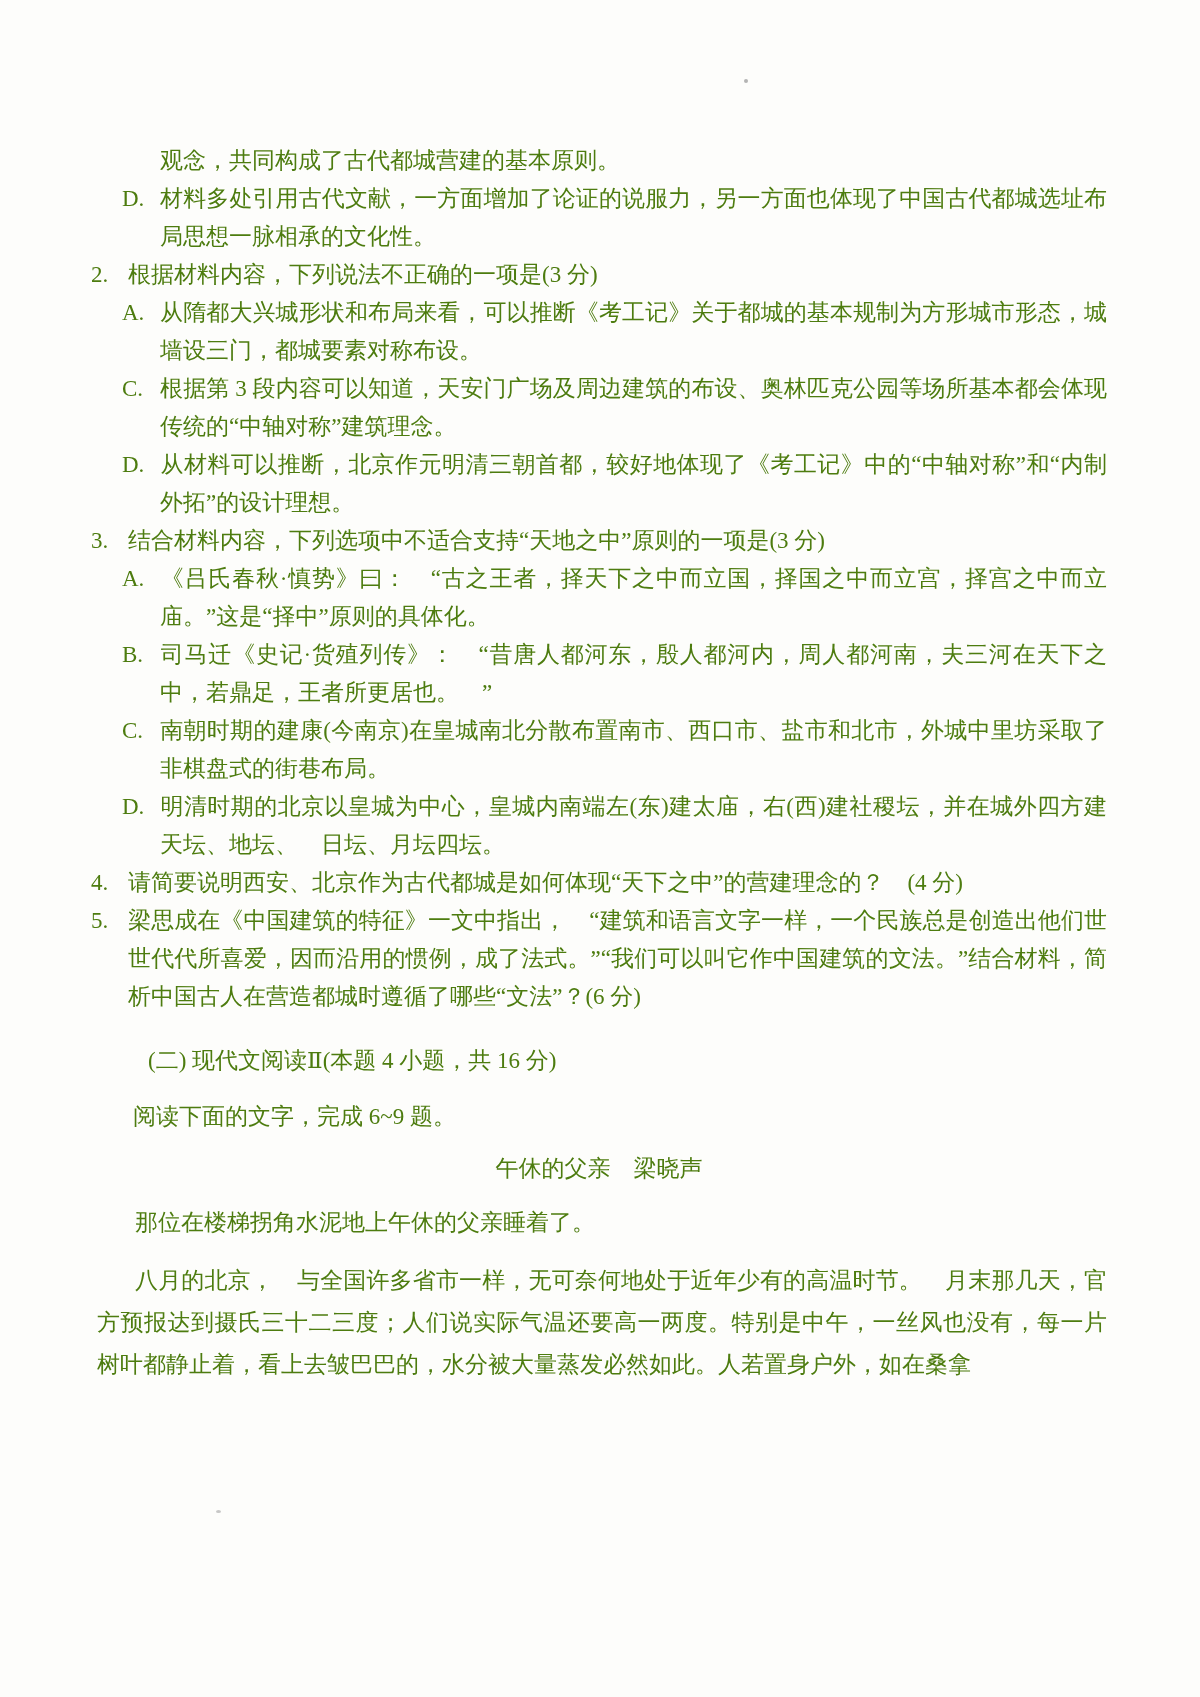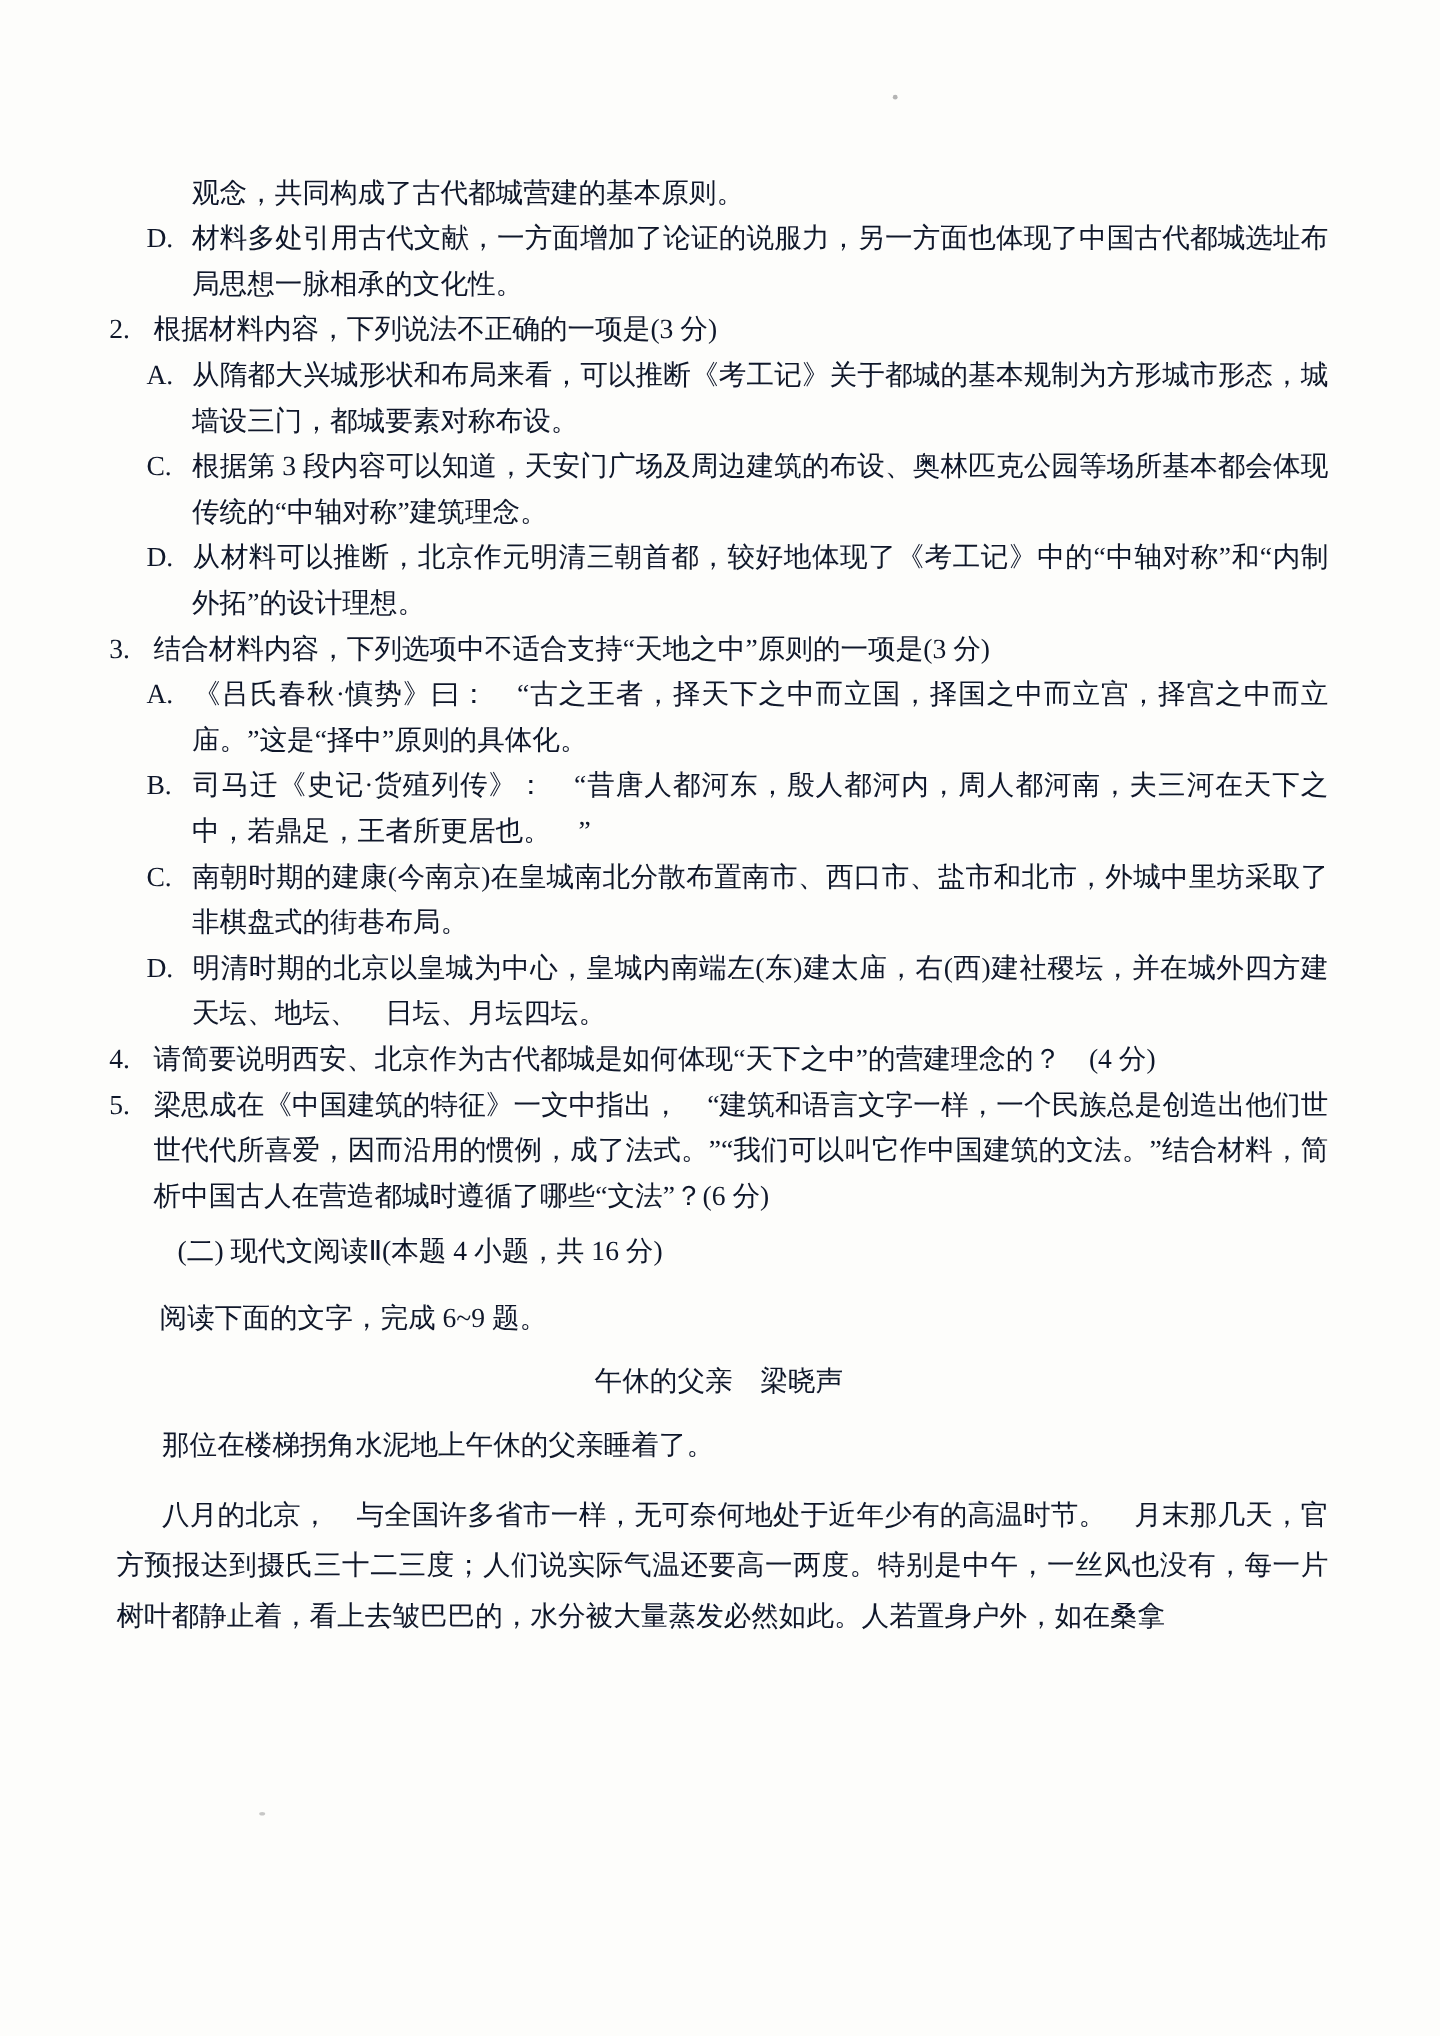--- a/index.html
+++ b/index.html
@@ -6,21 +6,21 @@
   html, body { background: #ffffff; }
   .page {
     position: relative;
     width: 1200px;
     height: 1697px;
     margin: 0 auto;
     background: #fdfdfb;
     font-family: "Liberation Serif", "DejaVu Serif", serif;
     font-size: 23px;
     line-height: 38px;
-    color: #0f172a;
+    color: #4d7c0f;
     overflow: hidden;
   }
   .content {
     position: absolute;
     top: 142px;
     left: 91px;
     width: 1016px;
   }
   
   .cont-line {
@@ -36,21 +36,21 @@
   .q .lbl { display: inline-block; width: 37px; text-indent: 0; }
   
   .opt {
     margin-left: 31px;
     padding-left: 38px;
     text-indent: -38px;
     text-align: justify;
   }
   .opt .lbl { display: inline-block; width: 38px; text-indent: 0; }
 
-  .sec-heading { margin-top: 8px; margin-left: 57px; font-family: Liberation Serif, serif; }
+  .sec-heading { margin-top: 26px; margin-left: 57px; }
   .instruction { margin-top: 18px; margin-left: 42px; }
   .essay-title { margin-top: 14px; text-align: center; }
 
   .prose {
     margin-top: 14px;
     margin-left: 6px;
     line-height: 42px;
     text-align: justify;
   }
   .prose.follow { margin-top: 16px; }

